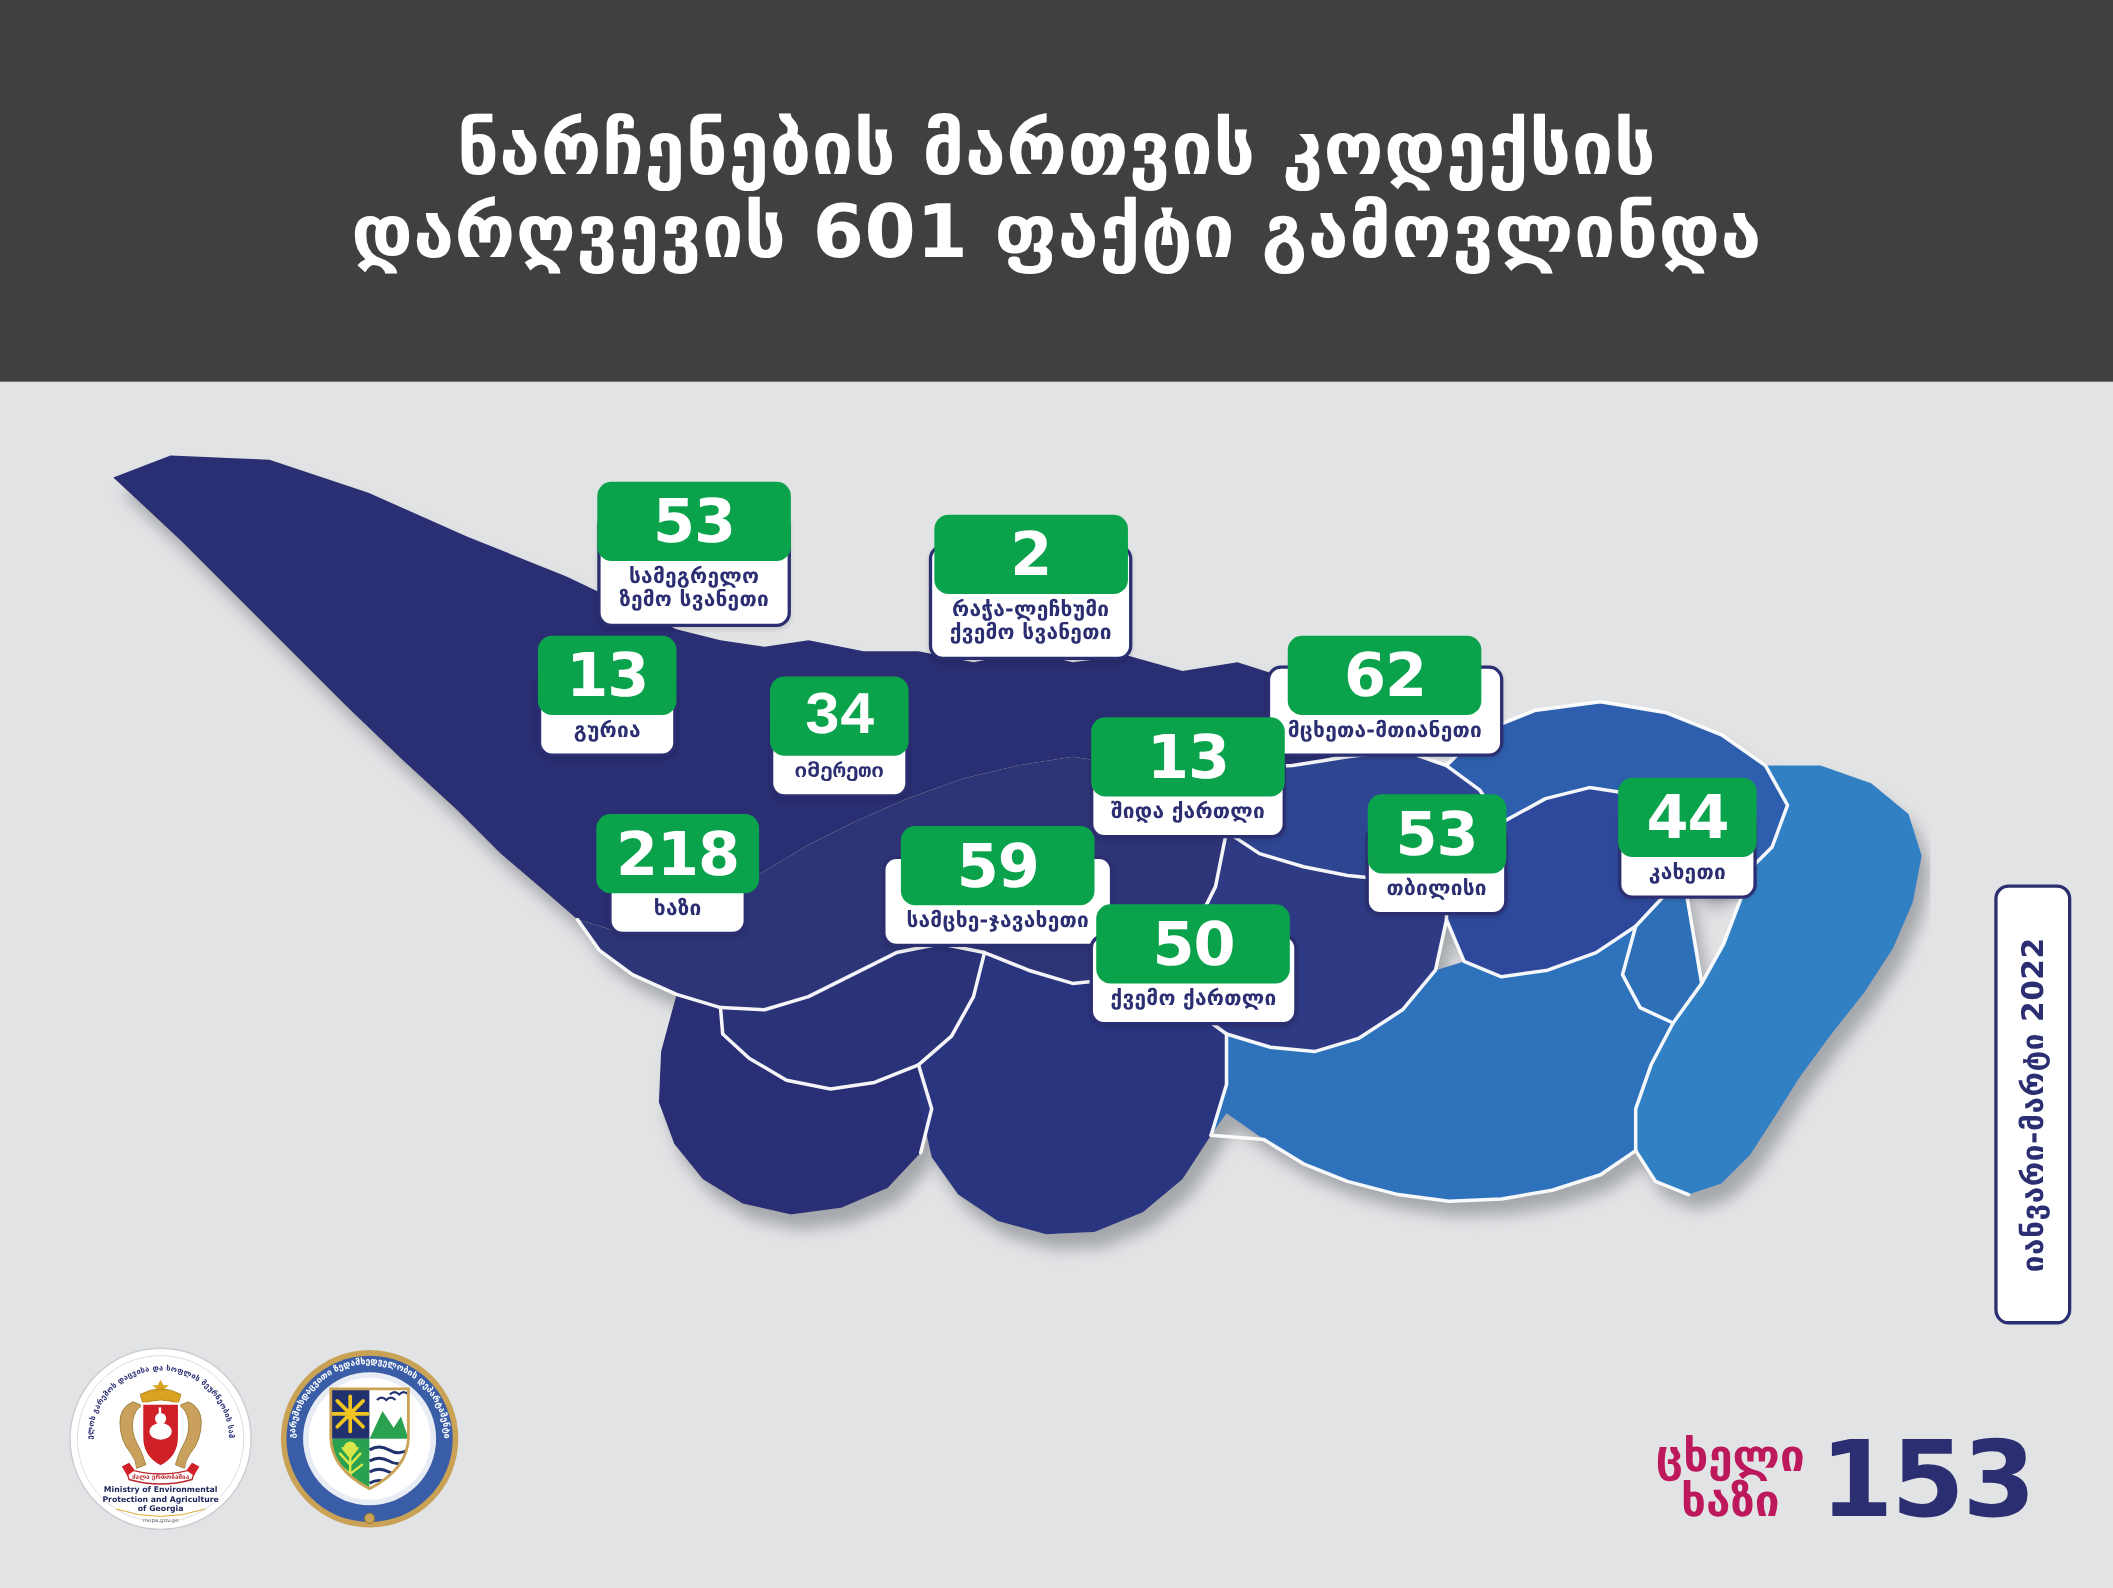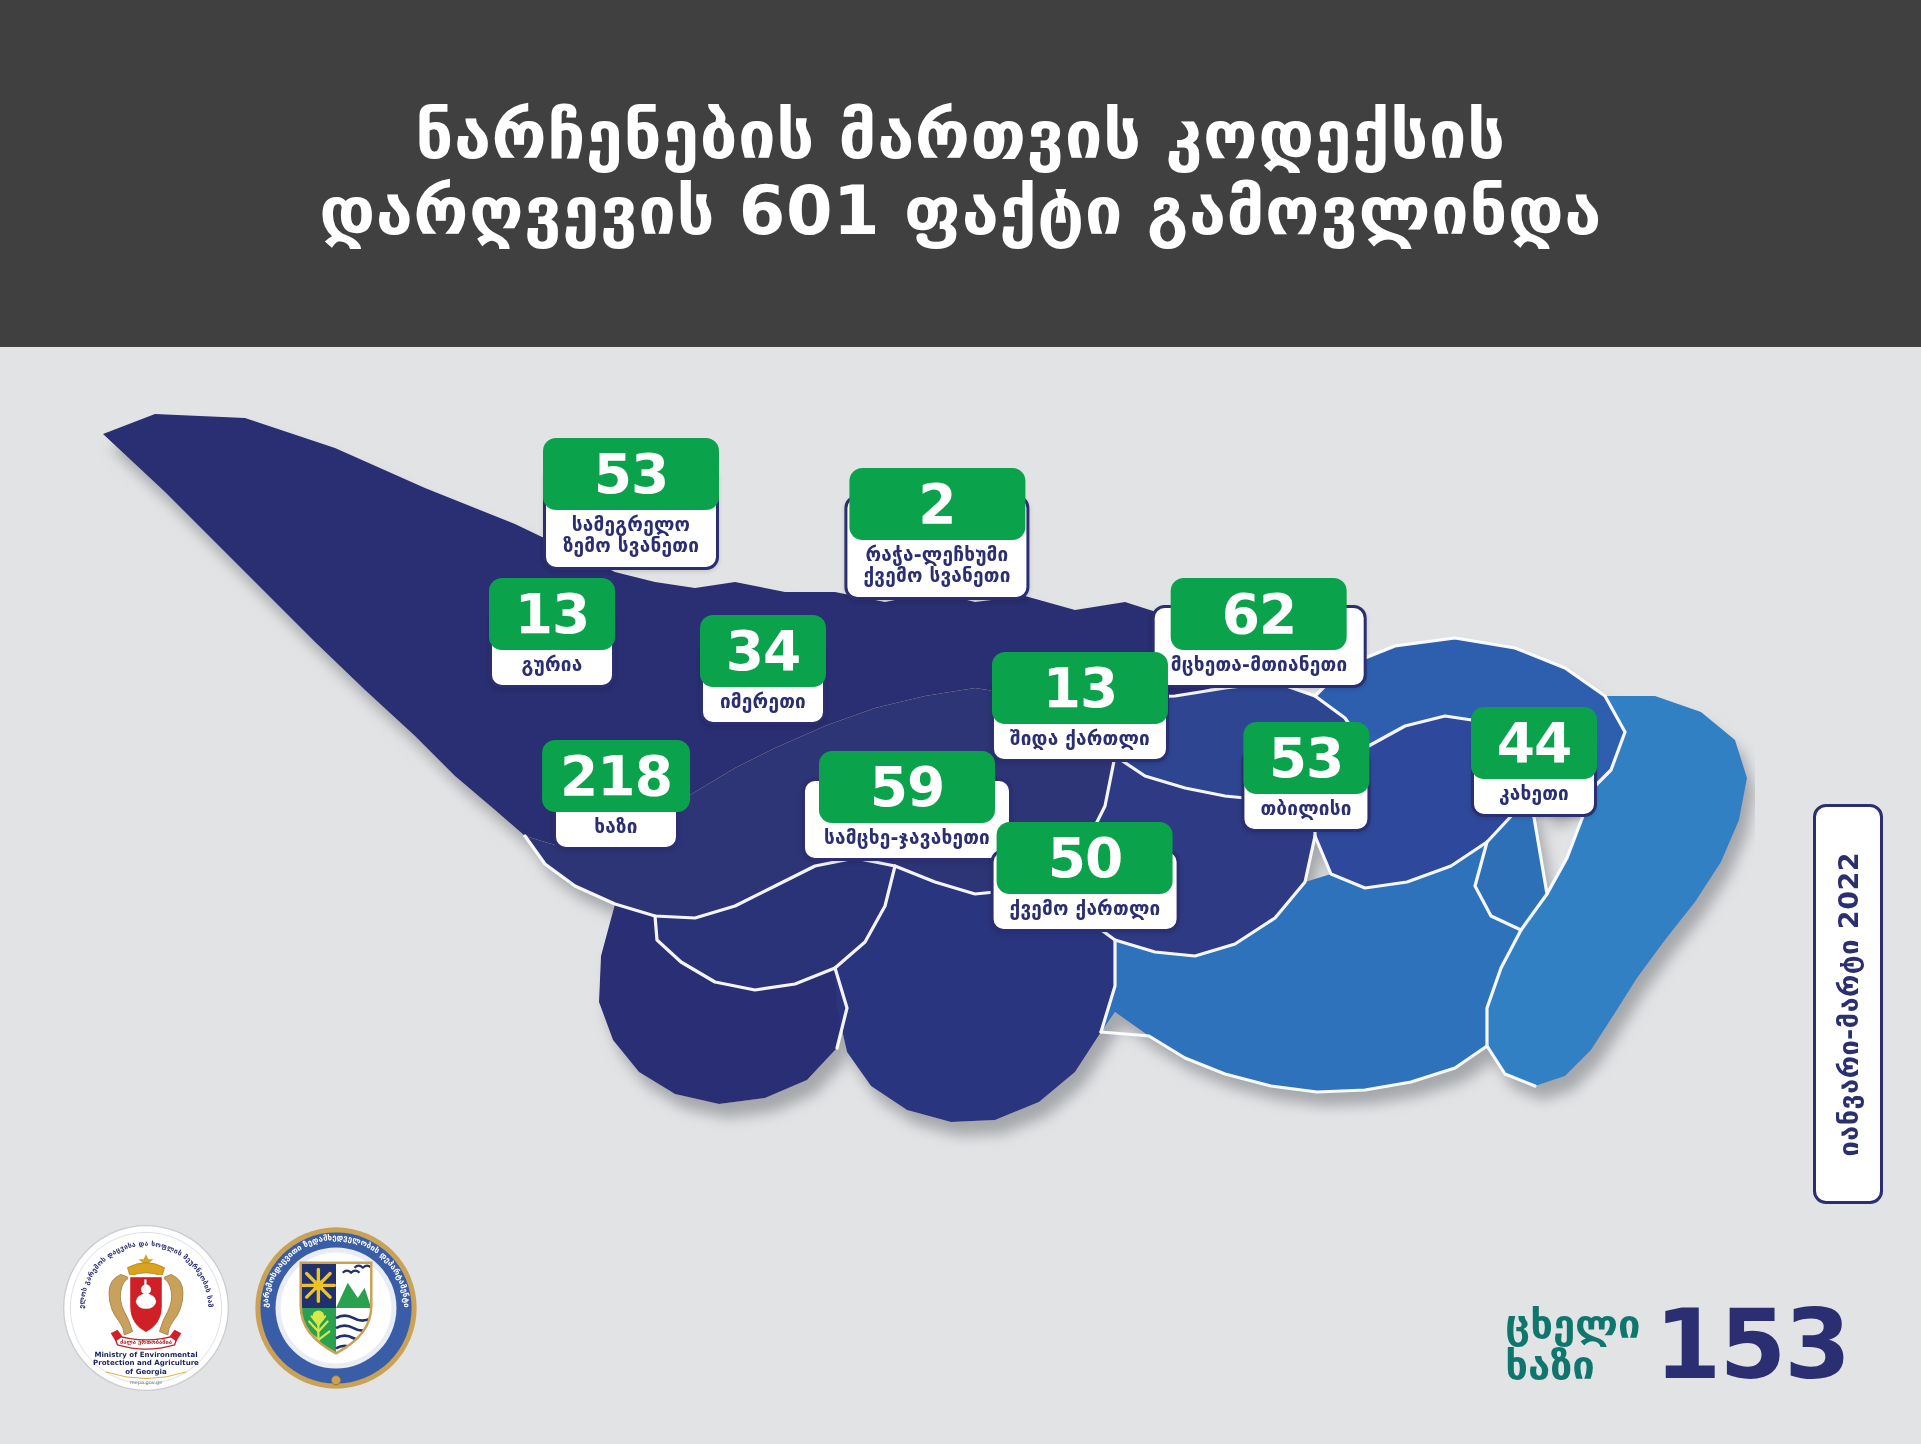--- a/index.html
+++ b/index.html
@@ -143,25 +143,25 @@
     position: absolute;
     right: 72px;
     bottom: 56px;
     display: flex;
     align-items: center;
     gap: 14px;
   }
   .hotline-words {
     display: flex;
     flex-direction: column;
-    color: #0f766e;
+    color: #be185d;
     font-weight: 700;
     font-size: 40px;
     line-height: 1.02;
-    text-align: left;
+    text-align: center;
     letter-spacing: 0px;
   }
   .hotline-num {
     color: #2b2f72;
     font-weight: 700;
     font-size: 96px;
     line-height: 0.9;
     letter-spacing: -2px;
   }
 </style>
@@ -275,21 +275,21 @@
       </div>
     </div>
 
     <div class="marker" style="left:552px; top:269px;">
       <div class="card">
         <div class="badge">13</div>
         <div class="name">გურია</div>
       </div>
     </div>
 
-    <div class="marker" style="left:763px; top:306px;">
+    <div class="marker" style="left:763px; top:306px;font-family:Liberation Mono, monospace;">
       <div class="card">
         <div class="badge">34</div>
         <div class="name">იმერეთი</div>
       </div>
     </div>
 
     <div class="marker xwide" style="left:1259px; top:269px;">
       <div class="card">
         <div class="badge">62</div>
         <div class="name">მცხეთა-მთიანეთი</div>

